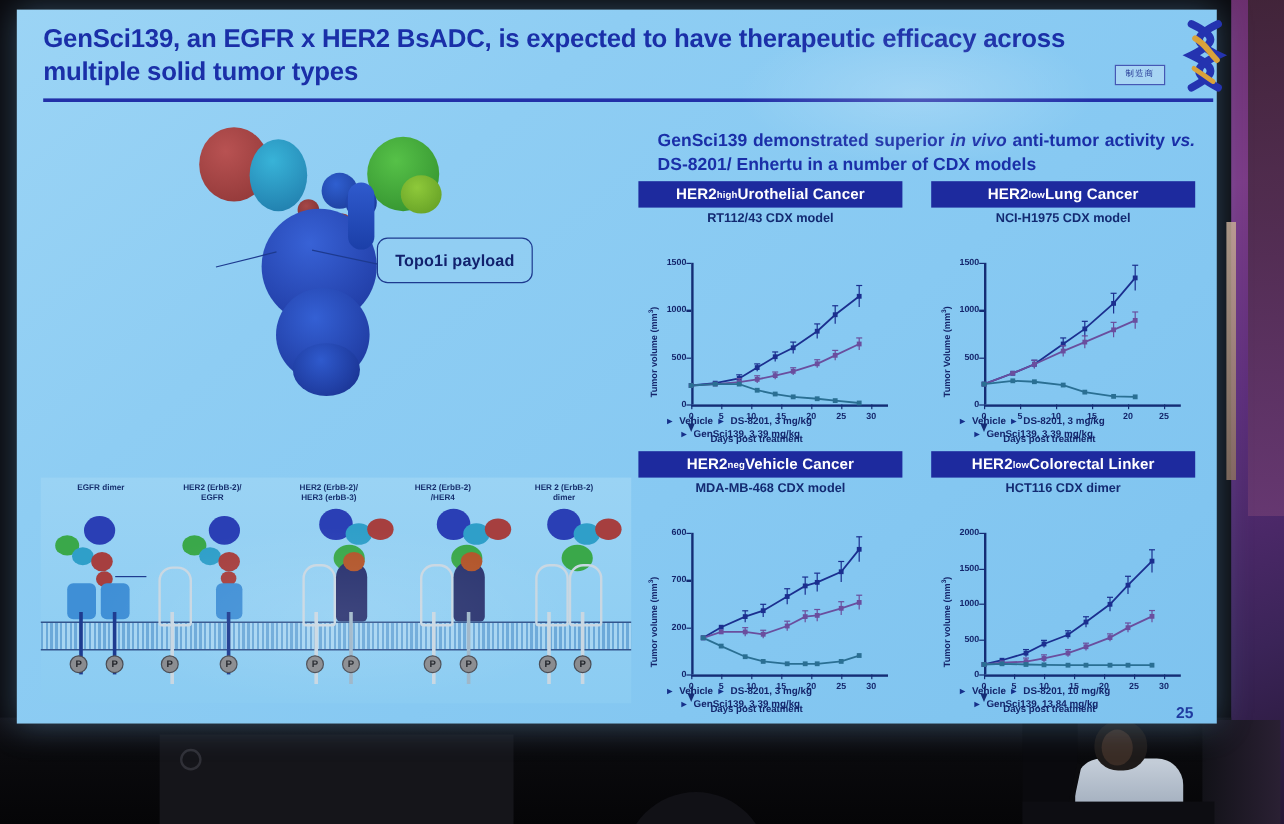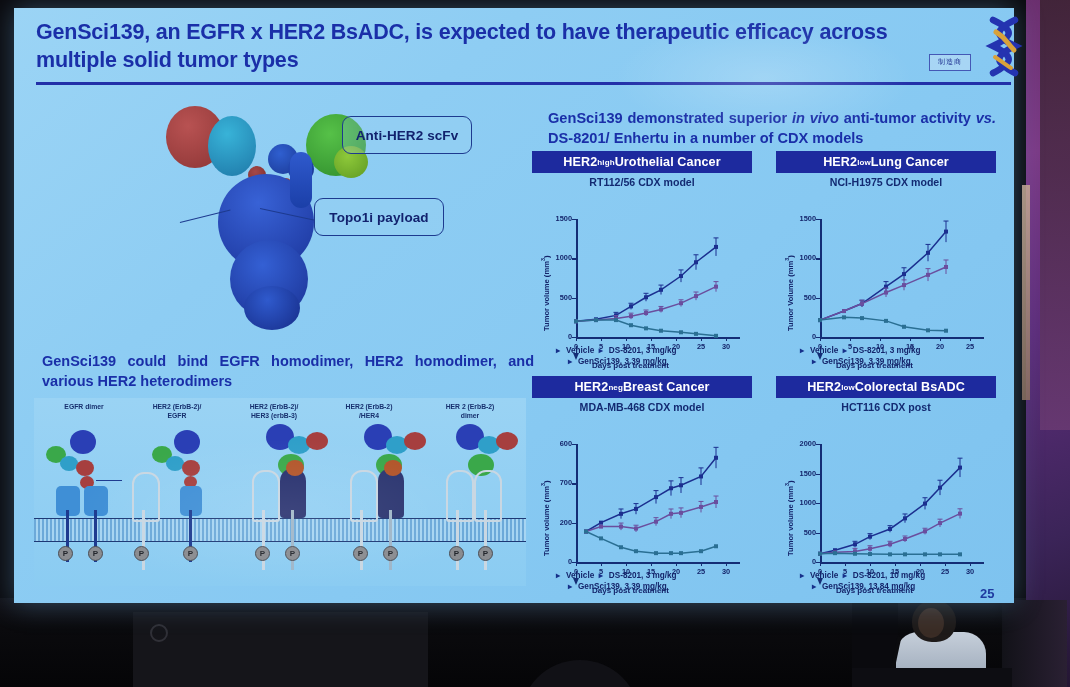--- a/index.html
+++ b/index.html
@@ -153,24 +153,22 @@
 
     <div class="blob" style="left:54px;top:74px;width:96px;height:96px;background:radial-gradient(circle at 42% 30%,#3862d6,#1b349a);"></div>
     <div class="blob" style="left:66px;top:140px;width:78px;height:78px;background:radial-gradient(circle at 42% 32%,#3460d4,#1a3193);"></div>
     <div class="blob" style="left:80px;top:186px;width:56px;height:44px;background:radial-gradient(circle at 42% 32%,#2f5acd,#162c88);"></div>
     <div class="blob" style="left:126px;top:52px;width:22px;height:56px;background:linear-gradient(180deg,#2f5acd,#1b3fa8);border-radius:14px;"></div>
   </div>
 
   <div class="lead" style="left:166px;top:214px;width:52px;transform:rotate(-14deg);"></div>
   <div class="lead" style="left:246px;top:200px;width:56px;transform:rotate(12deg);"></div>
 
-  <div class="callout" id="c-her2">Anti-HER2 scFv</div>
   <div class="callout" id="c-topo">Topo1i payload</div>
 
-  <div id="sub2">GenSci139 could bind EGFR homodimer, HER2 homodimer, and various HER2 heterodimers</div>
 
   <div id="dimers">
     <div id="membrane"></div>
 
     <div class="dim-label" style="left:2px;top:4px;">
       <span>EGFR dimer</span><br><span></span>
     </div>
     <div class="dim-label" style="left:95px;top:4px;">
       <span>HER2 (ErbB-2)/</span><br><span>EGFR</span>
     </div>
@@ -258,21 +256,21 @@
   <div id="rhead">
     GenSci139 demonstrated superior <i>in vivo</i> anti-tumor activity <i>vs.</i> DS-8201/ Enhertu in a number of CDX models
   </div>
 
   <div class="card" id="card0" style="left:518px;top:143px;width:220px;height:225px;">
       <div class="card-title">
         <span>HER2</span>
         <sup style="font-size:8px">high</sup>
         <span> Urothelial Cancer</span>
       </div>
-      <div class="card-sub">RT112/56 CDX model</div>
+      <div class="card-sub">RT112/43 CDX model</div>
       <div class="plot" style="height:175px">
         <div class="axis-line" style="left:44px;top:30px;width:1.6px;height:118px"></div>
         <div class="axis-line" style="left:44px;top:148px;width:164px;height:1.6px"></div>
         <div class="axis-line" style="left:40px;top:148px;width:4px;height:1.4px"></div>
         <div class="ytick" style="left:6px;top:143px;width:34px">0</div>
         <div class="axis-line" style="left:40px;top:108.66666666666667px;width:4px;height:1.4px"></div>
         <div class="ytick" style="left:6px;top:103.66666666666667px;width:34px">500</div>
         <div class="axis-line" style="left:40px;top:69.33333333333334px;width:4px;height:1.4px"></div>
         <div class="ytick" style="left:6px;top:64.33333333333334px;width:34px">1000</div>
         <div class="axis-line" style="left:40px;top:30px;width:4px;height:1.4px"></div>
@@ -440,21 +438,21 @@
           <rect x="168" y="139.70666666666668" width="4" height="4" fill="#2a6f93"></rect>
         </svg>
         <div class="legend" style="left:24px;top:156px"><span class="lgm">▸</span><span>Vehicle</span>&nbsp;&nbsp;<span class="lgm">▸</span><span>DS-8201, 3 mg/kg</span></div>
         <div class="legend" style="left:36px;top:167px"><span class="lgm">▸</span><span>GenSci139, 3.39 mg/kg</span></div>
       </div>
     </div>
   <div class="card" id="card2" style="left:518px;top:368px;width:220px;height:222px;">
       <div class="card-title">
         <span>HER2</span>
         <sup style="font-size:8px">neg</sup>
-        <span> Breast Cancer</span>
+        <span> Vehicle Cancer</span>
       </div>
       <div class="card-sub">MDA-MB-468 CDX model</div>
       <div class="plot" style="height:175px">
         <div class="axis-line" style="left:44px;top:30px;width:1.6px;height:118px"></div>
         <div class="axis-line" style="left:44px;top:148px;width:164px;height:1.6px"></div>
         <div class="axis-line" style="left:40px;top:148px;width:4px;height:1.4px"></div>
         <div class="ytick" style="left:6px;top:143px;width:34px">0</div>
         <div class="axis-line" style="left:40px;top:108.66666666666667px;width:4px;height:1.4px"></div>
         <div class="ytick" style="left:6px;top:103.66666666666667px;width:34px">200</div>
         <div class="axis-line" style="left:40px;top:69.33333333333334px;width:4px;height:1.4px"></div>
@@ -540,23 +538,23 @@
           <rect x="182" y="130.26666666666668" width="4" height="4" fill="#2a6f93"></rect>
         </svg>
         <div class="legend" style="left:24px;top:156px"><span class="lgm">▸</span><span>Vehicle</span>&nbsp;&nbsp;<span class="lgm">▸</span><span>DS-8201, 3 mg/kg</span></div>
         <div class="legend" style="left:36px;top:167px"><span class="lgm">▸</span><span>GenSci139, 3.39 mg/kg</span></div>
       </div>
     </div>
   <div class="card" id="card3" style="left:762px;top:368px;width:220px;height:222px;">
       <div class="card-title">
         <span>HER2</span>
         <sup style="font-size:8px">low</sup>
-        <span> Colorectal BsADC</span>
-      </div>
-      <div class="card-sub">HCT116 CDX post</div>
+        <span> Colorectal Linker</span>
+      </div>
+      <div class="card-sub">HCT116 CDX dimer</div>
       <div class="plot" style="height:175px">
         <div class="axis-line" style="left:44px;top:30px;width:1.6px;height:118px"></div>
         <div class="axis-line" style="left:44px;top:148px;width:164px;height:1.6px"></div>
         <div class="axis-line" style="left:40px;top:148px;width:4px;height:1.4px"></div>
         <div class="ytick" style="left:6px;top:143px;width:34px">0</div>
         <div class="axis-line" style="left:40px;top:118.5px;width:4px;height:1.4px"></div>
         <div class="ytick" style="left:6px;top:113.5px;width:34px">500</div>
         <div class="axis-line" style="left:40px;top:89px;width:4px;height:1.4px"></div>
         <div class="ytick" style="left:6px;top:84px;width:34px">1000</div>
         <div class="axis-line" style="left:40px;top:59.5px;width:4px;height:1.4px"></div>

